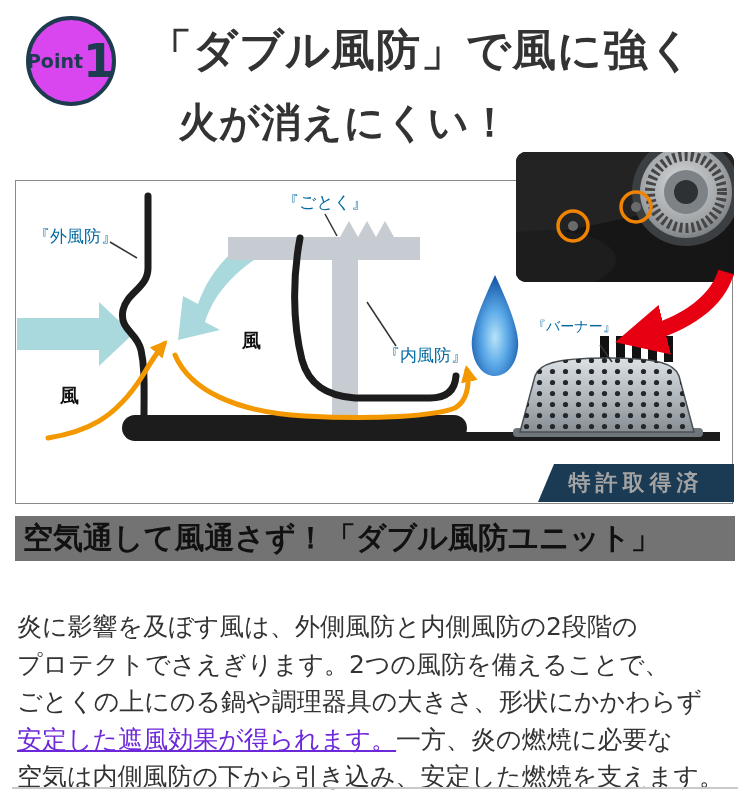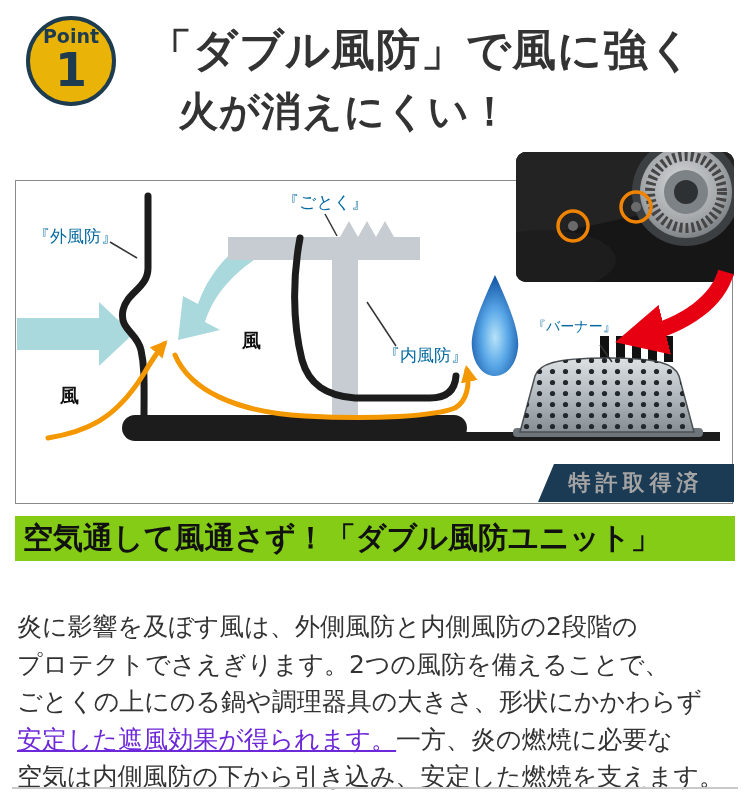--- a/index.html
+++ b/index.html
@@ -3,30 +3,30 @@
 <meta charset="utf-8">
 <style>
   html,body { margin:0; padding:0; background:#fff; }
   .page {
     position:relative; width:750px; height:800px; background:#ffffff;
     font-family:"DejaVu Sans","Liberation Sans",sans-serif; overflow:hidden;
   }
   
   .point-circle {
     position:absolute; left:26px; top:16px; width:90px; height:90px;
-    border:4px solid #1d3c50; border-radius:50%; background:#eab308;
-    display:flex; flex-direction:column; align-items:center; justify-content:center;
+    border:4px solid #1d3c50; border-radius:50%; background:#d946ef;
+    display:flex; align-items:center; justify-content:center;
     box-sizing:border-box;
   }
   .point-label { font-size:19px; font-weight:bold; color:#1d3c50; line-height:1; }
   .point-num { font-size:46px; font-weight:bold; color:#1d3c50; line-height:1.05; }
   
   .heading { position:absolute; left:148px; top:24px; color:#333; font-weight:bold; }
   .heading .l1 { font-size:44px; letter-spacing:1px; line-height:1.2; }
-  .heading .l2 { font-size:40px; letter-spacing:1px; line-height:1.2; margin-top:10px; padding-left:30px; }
+  .heading .l2 { font-size:40px; letter-spacing:1px; line-height:1.2; margin-top:21px; padding-left:30px; }
   
   .diagram-box {
     position:absolute; left:15px; top:180px; width:718px; height:324px;
     border:1px solid #8a8a8a; box-sizing:border-box; background:#fff; z-index:1;
   }
   .diagram-svg { position:absolute; left:15px; top:180px; width:718px; height:324px; z-index:2; }
   .photo {
     position:absolute; left:516px; top:152px; width:218px; height:130px;
     border-radius:10px; overflow:hidden; z-index:3; background:#161616;
   }
@@ -45,21 +45,21 @@
   }
   .patent {
     position:absolute; left:538px; top:464px; width:196px; height:38px;
     background:#1b3a54; color:#a3a3a3; display:flex; align-items:center; justify-content:center;
     font-size:22px; font-weight:bold; letter-spacing:5px; z-index:5;
     clip-path:polygon(16px 0, 100% 0, 100% 100%, 0 100%);
   }
   
   .highlight {
     position:absolute; left:15px; top:516px; width:720px; height:45px;
-    background:#84cc16; display:flex; align-items:center; box-sizing:border-box;
+    background:#737373; display:flex; align-items:center; box-sizing:border-box;
     padding-left:8px; font-size:30px; font-weight:bold; color:#111; white-space:nowrap;
   }
   
   .bodytext {
     position:absolute; left:17px; top:570px; width:733px;
     font-size:25px; line-height:37.5px; color:#333; white-space:pre-line;margin-top:38px;
   }
   .bodytext .red { color:#6d28d9;text-decoration:underline; }
   .bottom-line { position:absolute; left:12px; top:787px; width:726px; height:2px; background:#c9c9c9; }
 </style>

